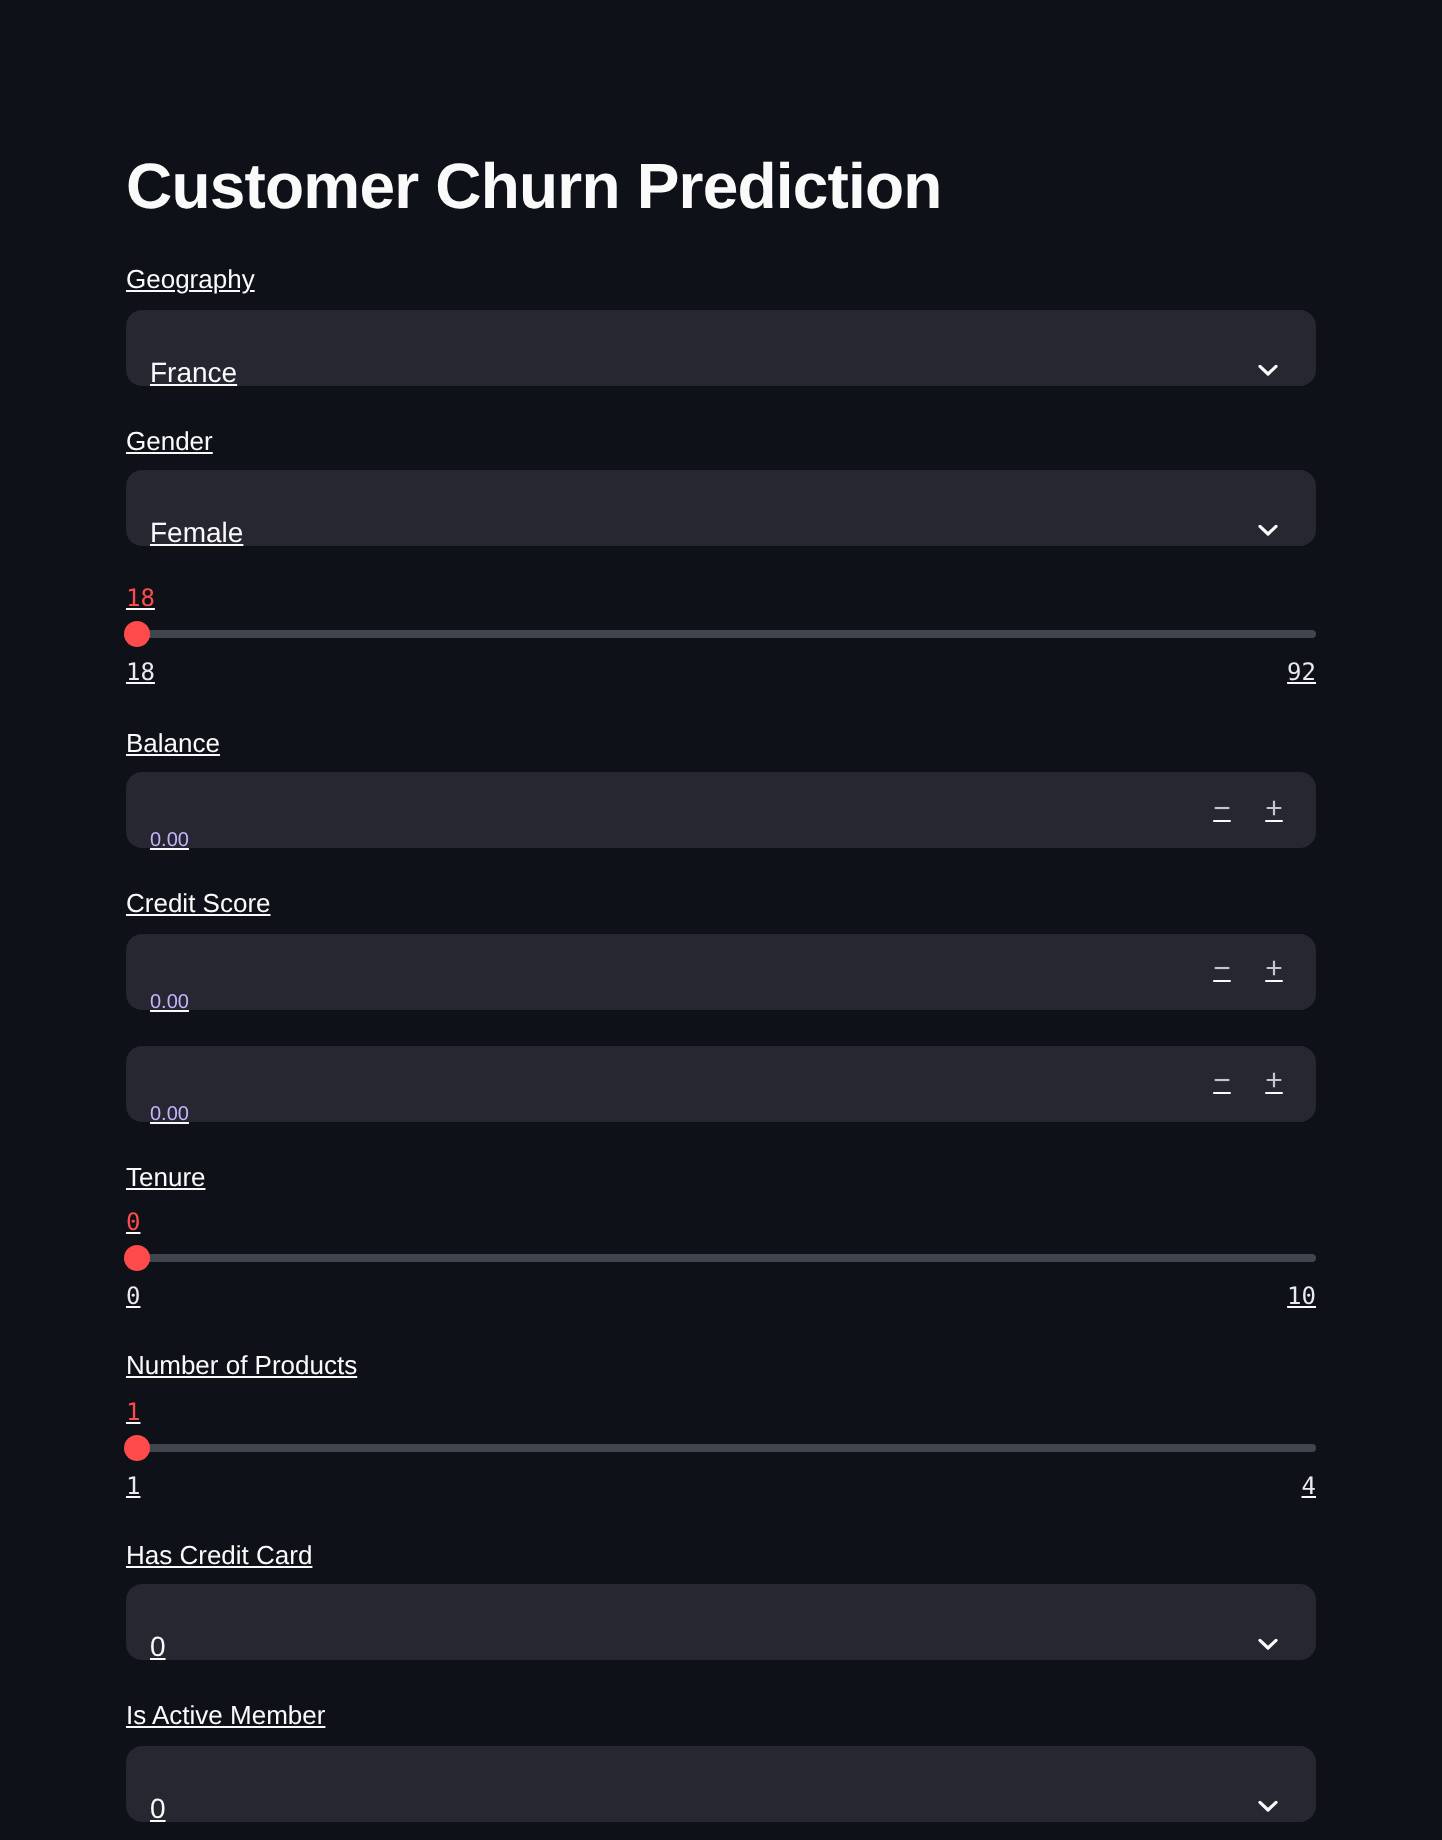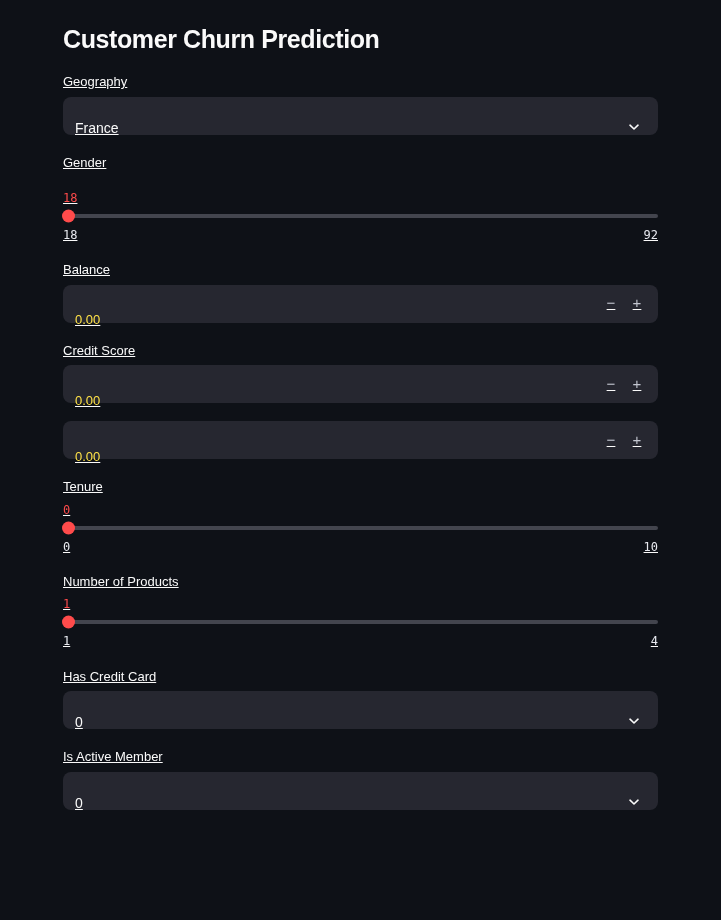--- a/index.html
+++ b/index.html
@@ -18,26 +18,26 @@
 
   .app {
     width: 721px;
     height: 920px;
     position: relative;
     padding: 0 63px;
   }
 
   
   .page-title {
-    font-size: 25px;
+    font-size: 32px;
     font-weight: bold;
     line-height: 1.2;
     color: #FAFAFA;
     letter-spacing: -0.4px;
-    padding-top: 24px;
+    padding-top: 74px;
     padding-bottom: 0;
   }
 
   
   .widget { margin-top: 18px; text-decoration: underline; }
 
   .w-label {
     font-size: 13px;
     line-height: 1.5;
     color: #FAFAFA;
@@ -74,22 +74,22 @@
   .number-box {
     position: relative;
     height: 38px;
     background: #262730;
     border-radius: 8px;
     display: flex;
     align-items: center;
     padding: 0 8px 0 12px;
   }
   .number-value {
-    font-size: 13px;
-    color: #fde047;
+    font-size: 10px;
+    color: #c4b5fd;
     flex: 1;
     line-height: 1;
     margin-top: 32px;
   }
   .stepper {
     width: 26px;
     height: 30px;
     display: flex;
     align-items: center;
     justify-content: center;
@@ -162,20 +162,28 @@
       <span class="chevron">
         <svg width="16" height="16" viewBox="0 0 16 16" fill="none">
             <path d="M4 6.2 L8 10 L12 6.2" stroke="#FAFAFA" stroke-width="1.6" stroke-linecap="round" stroke-linejoin="round"></path>
           </svg>
       </span>
     </div>
   </div>
 
   <div class="widget">
     <div class="w-label">Gender</div>
+    <div class="select-box">
+      <span class="select-value">Female</span>
+      <span class="chevron">
+        <svg width="16" height="16" viewBox="0 0 16 16" fill="none">
+            <path d="M4 6.2 L8 10 L12 6.2" stroke="#FAFAFA" stroke-width="1.6" stroke-linecap="round" stroke-linejoin="round"></path>
+          </svg>
+      </span>
+    </div>
   </div>
 
   <div class="widget">
     <div class="slider-wrap">
       <div class="slider-current">18</div>
       <div class="slider-track-row">
         <div class="slider-track"></div>
         <div class="slider-thumb" style="left: 0%;"></div>
       </div>
       <div class="slider-minmax">

